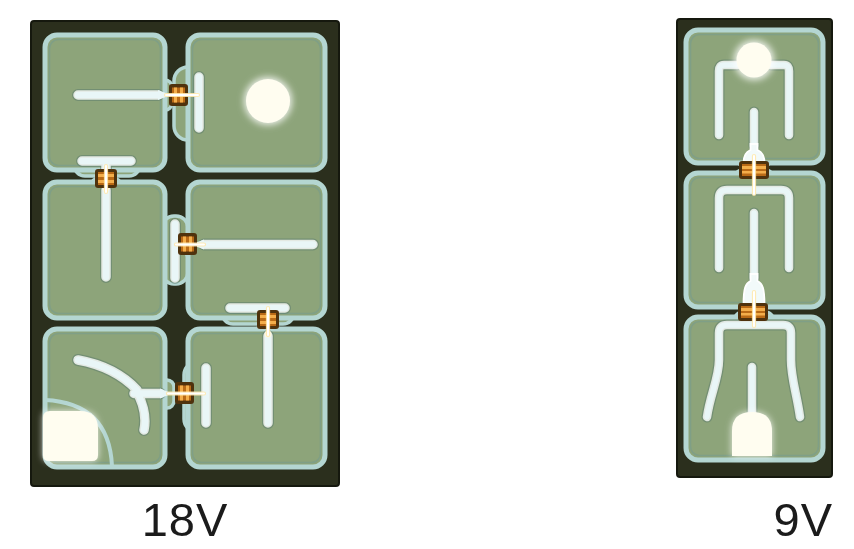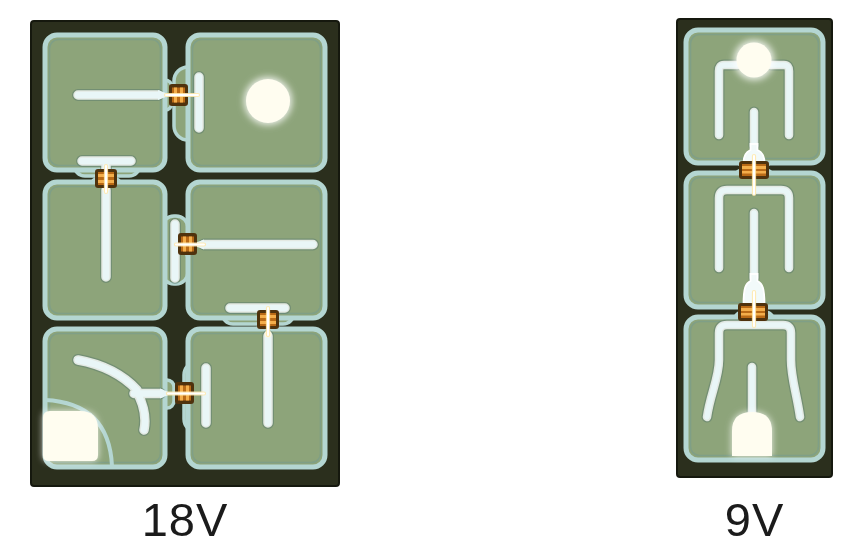--- a/index.html
+++ b/index.html
@@ -2,21 +2,21 @@
 <html style="--page-bg: #ffffff; --die-base: #2b2f1d; --cell-fill: #8da47a; --cell-ring: #b4d6d2; --trace-core: #e9f6f7; --bond-dark: #4f3210; --bond-orange: #b96a16; --bond-orange-bright: #f3ae4c; --pad-white: #fffdf0; --caption-text: #1b1b1b;"><head>
 <meta charset="utf-8">
 <style>
   html,body{margin:0;padding:0;background:var(--page-bg,#fff);}
   .canvas{position:relative;width:854px;height:549px;background:var(--page-bg,#ffffff);
           font-family:"Liberation Sans",sans-serif;overflow:hidden;padding-left:44px;}
   .fig{position:absolute;margin:0;text-align:center;}
   .cap{display:block;color:var(--caption-text,#1b1b1b);font-size:47px;line-height:1;
        letter-spacing:1px;font-weight:400;}
   .cap-left{margin-top:5px;}
-  .cap-right{margin-top:14px;}
+  .cap-right{margin-top:14px;text-align:right;}
   
   .die-base{fill:var(--die-base,#2b2f1d);stroke:#15180e;stroke-width:2;}
   .cell{fill:var(--cell-fill,#8da47a);stroke:var(--cell-ring,#b4d6d2);stroke-width:5;}
   .lobe{fill:var(--cell-fill,#8da47a);stroke:var(--cell-ring,#b4d6d2);stroke-width:3.5;}
   .iring{fill:none;stroke:#6f9a94;stroke-opacity:.45;stroke-width:1.6;}
   .tr-edge{fill:none;stroke:#59796b;stroke-opacity:.5;stroke-linecap:round;stroke-linejoin:round;}
   .tr-halo{fill:none;stroke:#ffffff;stroke-opacity:.8;stroke-linecap:round;stroke-linejoin:round;}
   .tr-core{fill:none;stroke:var(--trace-core,#e9f6f7);stroke-linecap:round;stroke-linejoin:round;}
   .tip{fill:var(--trace-core,#e9f6f7);}
   .tipdrop{fill:#fff8e0;}

